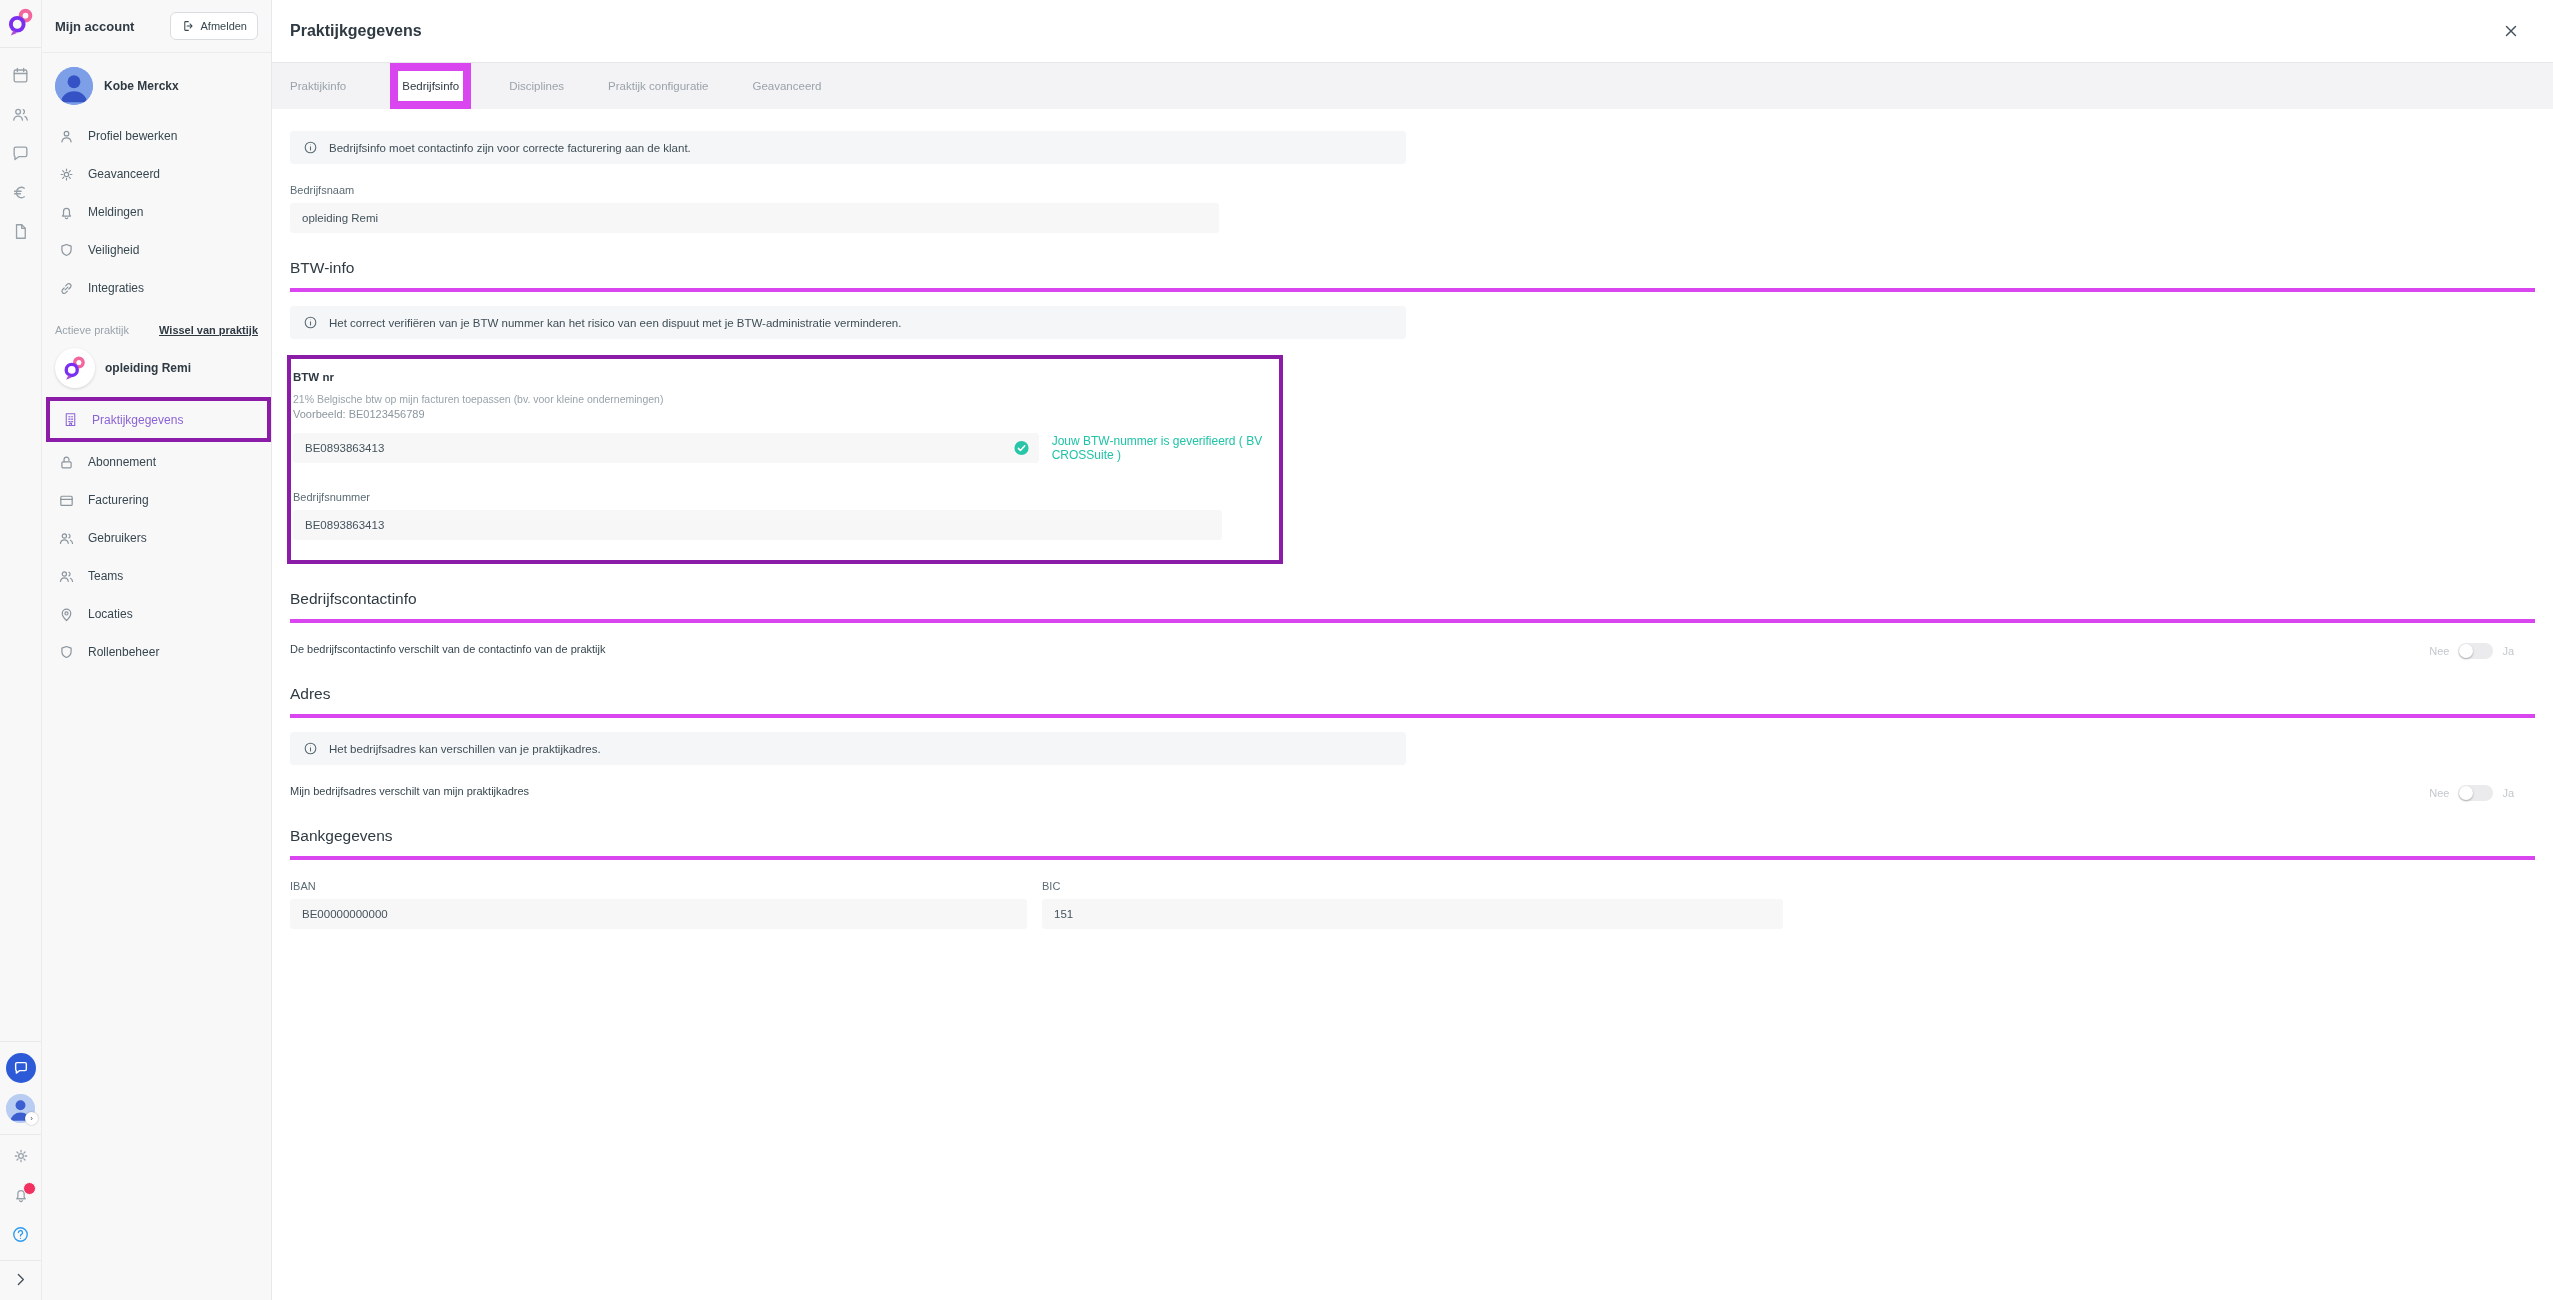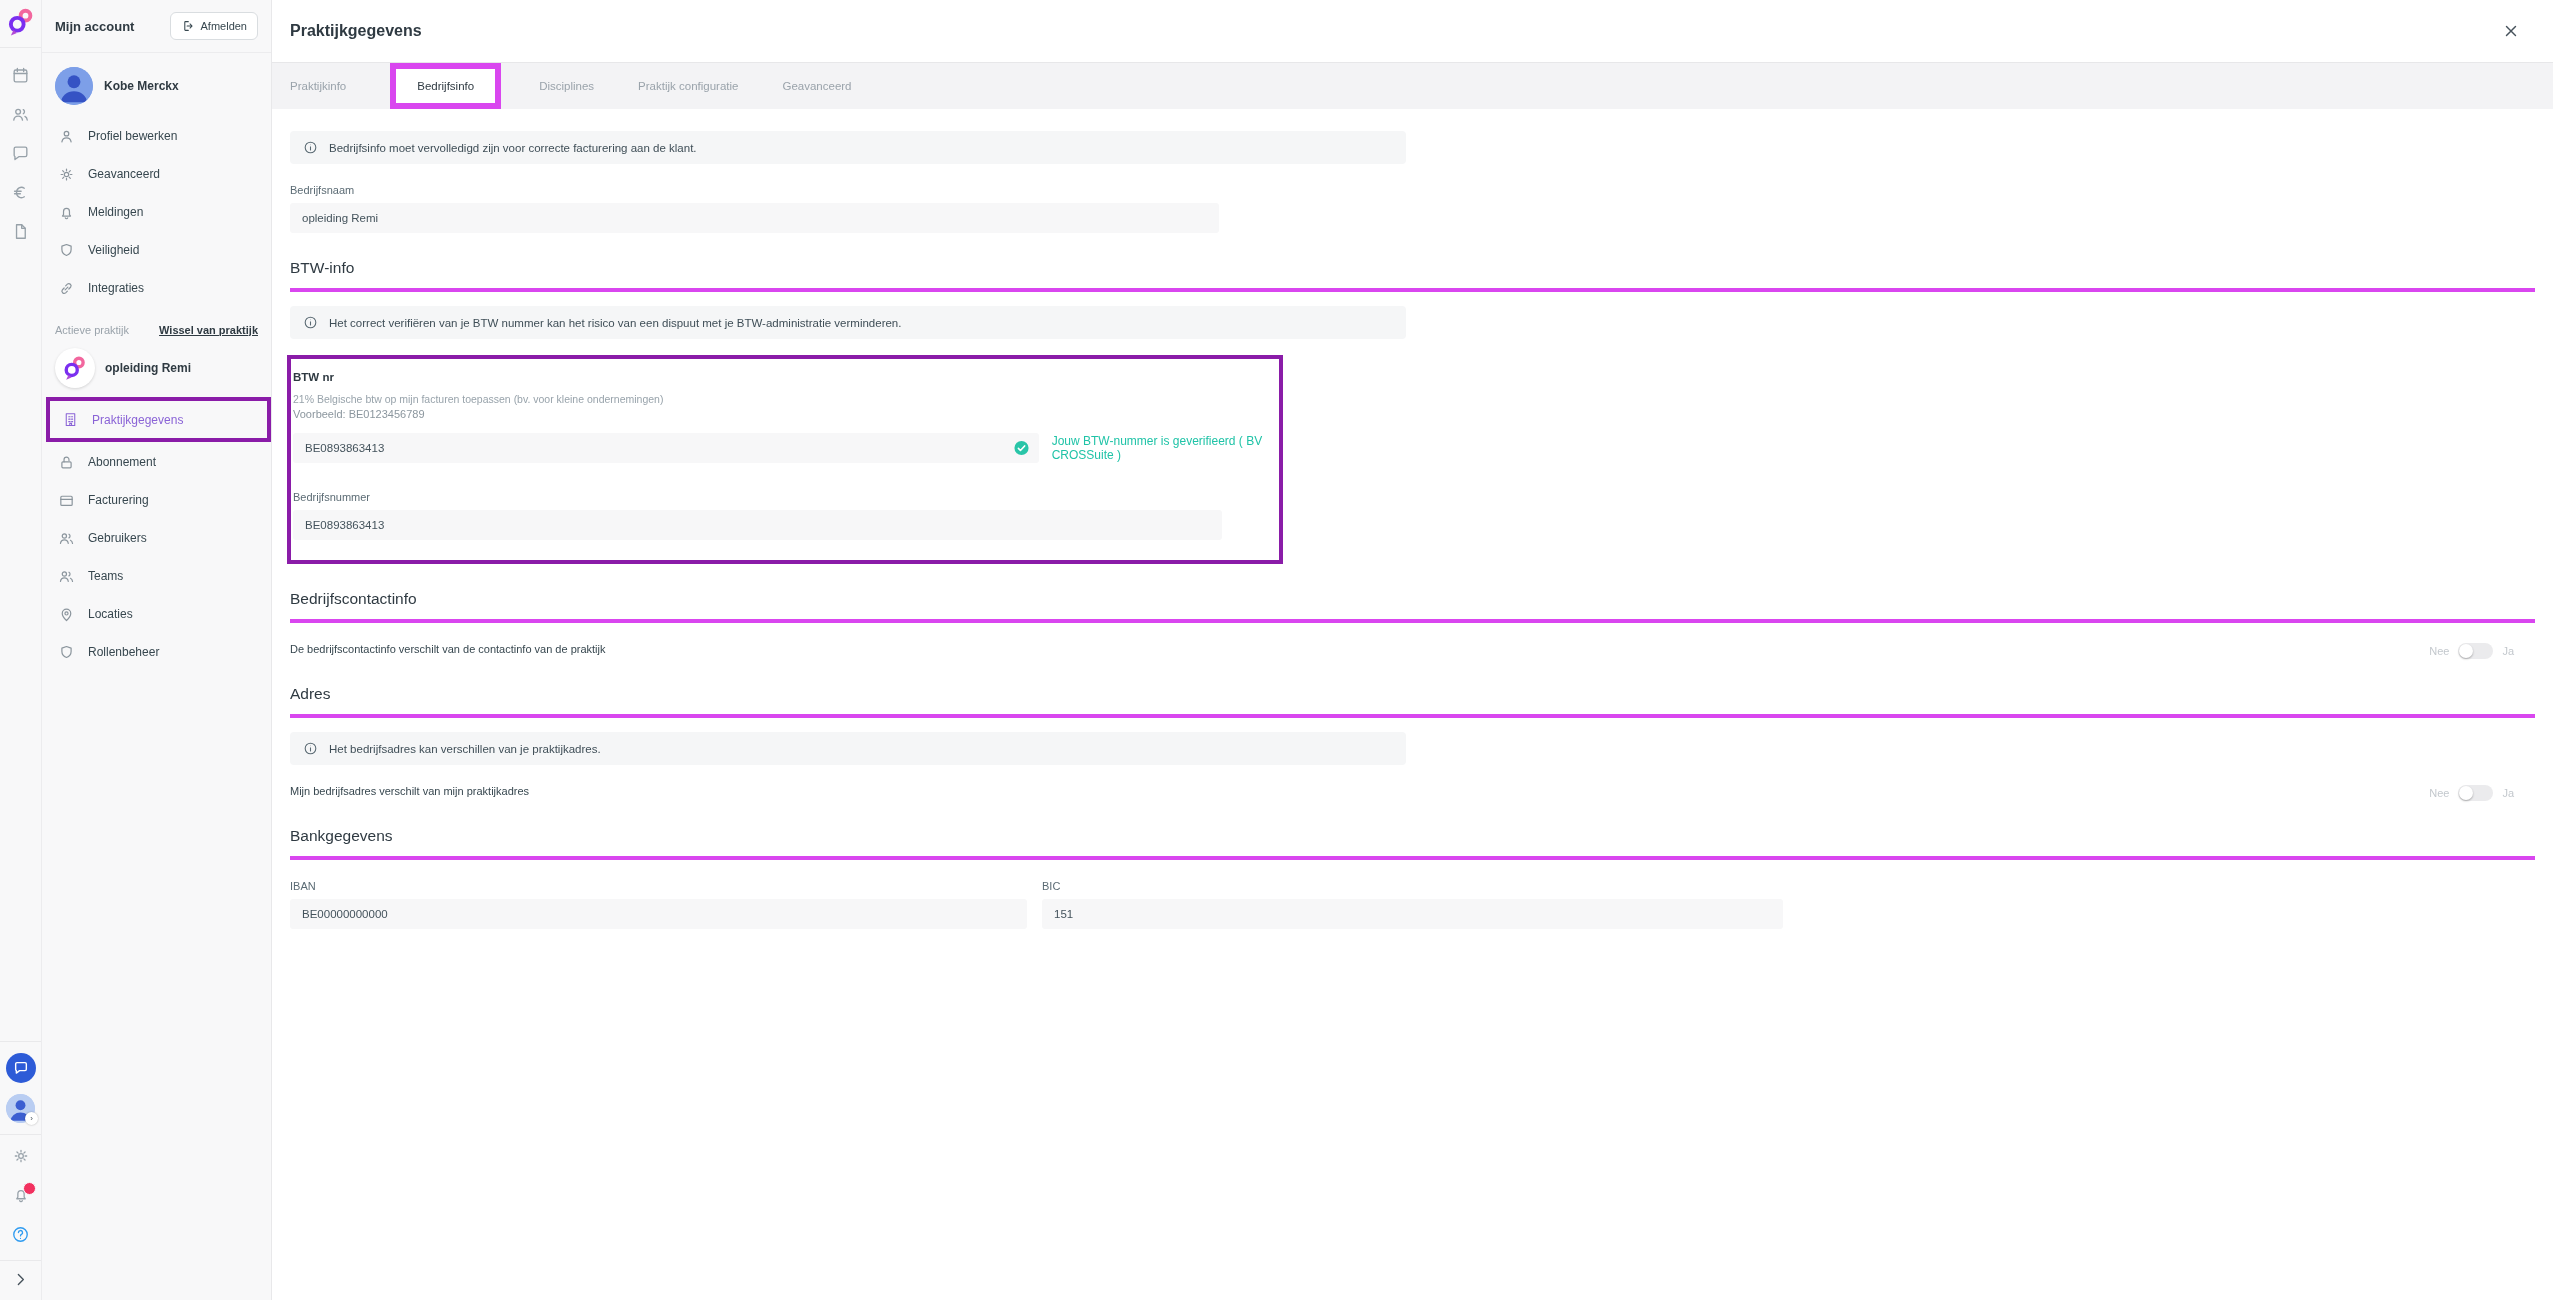--- a/index.html
+++ b/index.html
@@ -43,21 +43,21 @@
   .practice-row{display:flex;align-items:center;gap:10px;padding:8px 13px 4px;}
   .practice-name{font-size:12px;font-weight:bold;color:#2f3a42;}
 
   
   .main{flex:1;background:#fff;display:flex;flex-direction:column;box-sizing:border-box;}
   .main-header{height:62px;min-height:62px;display:flex;align-items:center;justify-content:space-between;padding:0 33px 0 18px;}
   .main-title{font-size:16px;font-weight:bold;color:#2f3a42;}
   .close-btn{color:#46525b;cursor:pointer;display:flex;}
   .tabstrip{height:46px;min-height:46px;background:#f3f3f5;border-top:1px solid #e7e7e9;display:flex;align-items:stretch;padding-left:18px;}
   .tab{display:flex;align-items:center;margin-right:44px;font-size:11.5px;color:#9aa3ab;cursor:pointer;white-space:nowrap;}
-  .tab.active{color:#2f3a42;background:#fff;border:6px solid #d946ef;padding:0 21px;box-sizing:border-box;margin-right:38px;}
+  .tab.active{color:#2f3a42;background:#fff;border:8px solid #d946ef;padding:0 4px;box-sizing:border-box;margin-right:38px;}
   .content{padding:22px 18px 0;flex:1;}
   .banner{width:1116px;height:33px;background:#f5f6f7;border-radius:4px;display:flex;align-items:center;gap:11px;padding:0 13px;box-sizing:border-box;font-size:11.5px;color:#3f4e57;}
   .banner .info-ic{color:#5a6a73;display:flex;}
   .field-label{font-size:11px;color:#5b6b74;margin:20px 0 7px;}
   .text-input{width:929px;height:30px;background:#f7f7f8;border:none;border-radius:3px;padding:0 12px;box-sizing:border-box;font-size:11.5px;color:#44535c;font-family:"Liberation Sans",sans-serif;outline:none;display:block;}
   .section-h{font-size:15.5px;font-weight:normal;color:#2f3a42;margin:26px 0 0;padding-bottom:11px;border-bottom:4px solid #d946ef;}
   .mt14{margin-top:14px;}
   .btw-box{border:4px solid #8A1CA8;width:996px;box-sizing:border-box;margin:16px 0 0 -3px;padding:8px 0 20px 2px;}
   .btw-label{font-size:11.5px;font-weight:bold;color:#2f3a42;margin:4px 0 10px;}
   .btw-caption{font-size:10.5px;color:#98a3ab;margin:0 0 3px;}
@@ -400,21 +400,21 @@
     </div>
 
     <div class="content">
 
       <div class="banner">
         <span class="info-ic">
             <svg width="15" height="15" viewBox="0 0 24 24" fill="none" stroke="currentColor" stroke-width="1.7" stroke-linecap="round">
               <use href="#i-info"></use>
             </svg>
           </span>
-        <span>Bedrijfsinfo moet vervolledigd zijn voor correcte facturering aan de klant.</span>
+        <span>Bedrijfsinfo moet contactinfo zijn voor correcte facturering aan de klant.</span>
       </div>
 
       <div class="field-label">Bedrijfsnaam</div>
       <input class="text-input" type="text" value="opleiding Remi" style="">
 
       <h2 class="section-h">BTW-info</h2>
 
       <div class="banner mt14">
         <span class="info-ic">
             <svg width="15" height="15" viewBox="0 0 24 24" fill="none" stroke="currentColor" stroke-width="1.7" stroke-linecap="round">

